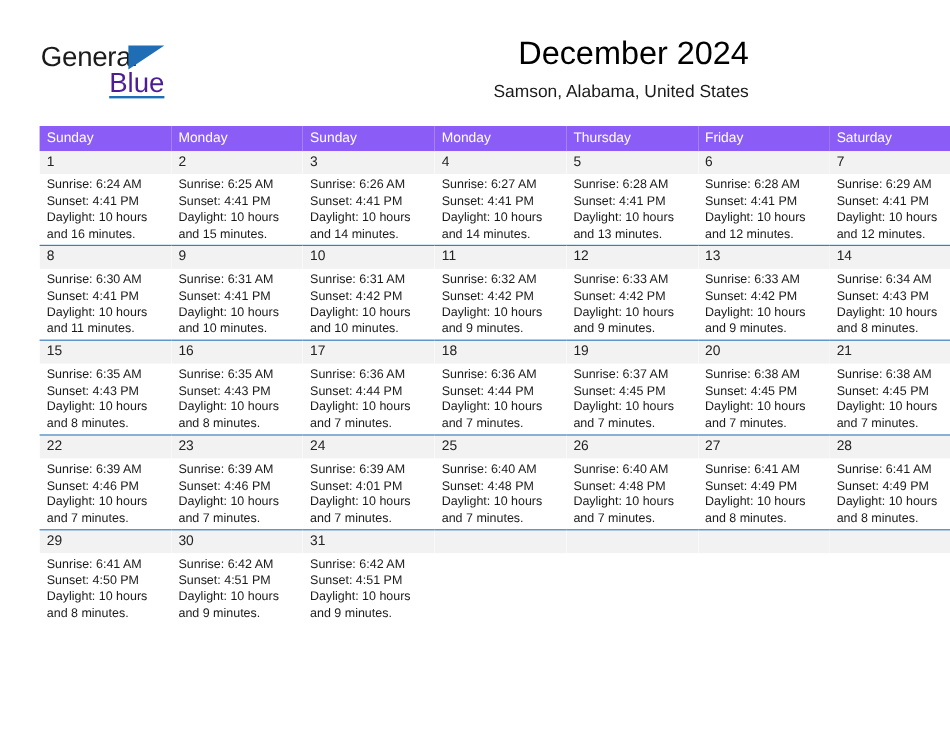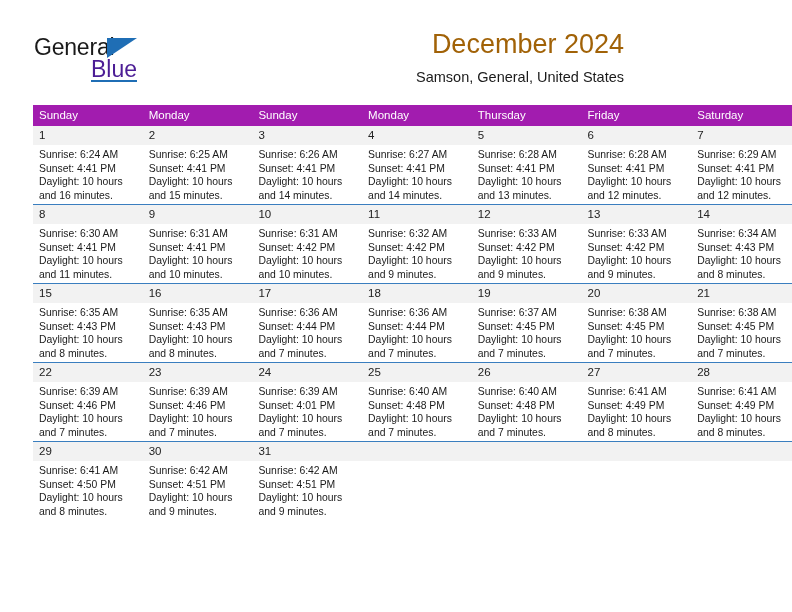--- a/index.html
+++ b/index.html
@@ -74,21 +74,21 @@
   }
 
   .title-block {
     position: absolute;
     right: 36px;
     top: 28px;
     text-align: right;
   }
   .cal-title {
     font-size: 27px;
-    color: #a16207;
+    color: #000000;
     line-height: 33px;
     white-space: nowrap;
   }
   .cal-subtitle {
     font-size: 14.5px;
     color: #1a1a1a;
     line-height: 20px;
     margin-top: 6px;
     white-space: nowrap;
   }
@@ -99,21 +99,21 @@
     left: 33px;
     top: 105px;
     width: 726px;
   }
   table.cal {
     border-collapse: collapse;
     table-layout: fixed;
     width: 726px;
   }
   table.cal th {
-    background: #a21caf;
+    background: #8b5cf6;
     color: #ffffff;
     font-size: 11.5px;
     font-weight: normal;
     text-align: left;
     padding: 4px 0 5px 6px;
     width: 103.71px;
     height: 12px;
   }
   td.daycell {
     vertical-align: top;
@@ -159,21 +159,21 @@
 
     <div class="logo">
       <span class="logo-general">General</span>
       <span class="logo-tri"></span>
       <span class="logo-blue">Blue</span>
       <span class="logo-underline"></span>
     </div>
 
     <div class="title-block">
       <div class="cal-title">December 2024</div>
-      <div class="cal-subtitle">Samson, General, United States</div>
+      <div class="cal-subtitle">Samson, Alabama, United States</div>
     </div>
 
   </div>
 
   <div class="calendar">
     <table class="cal">
       <thead>
         <tr>
           <th>Sunday</th>
           <th>Monday</th>

